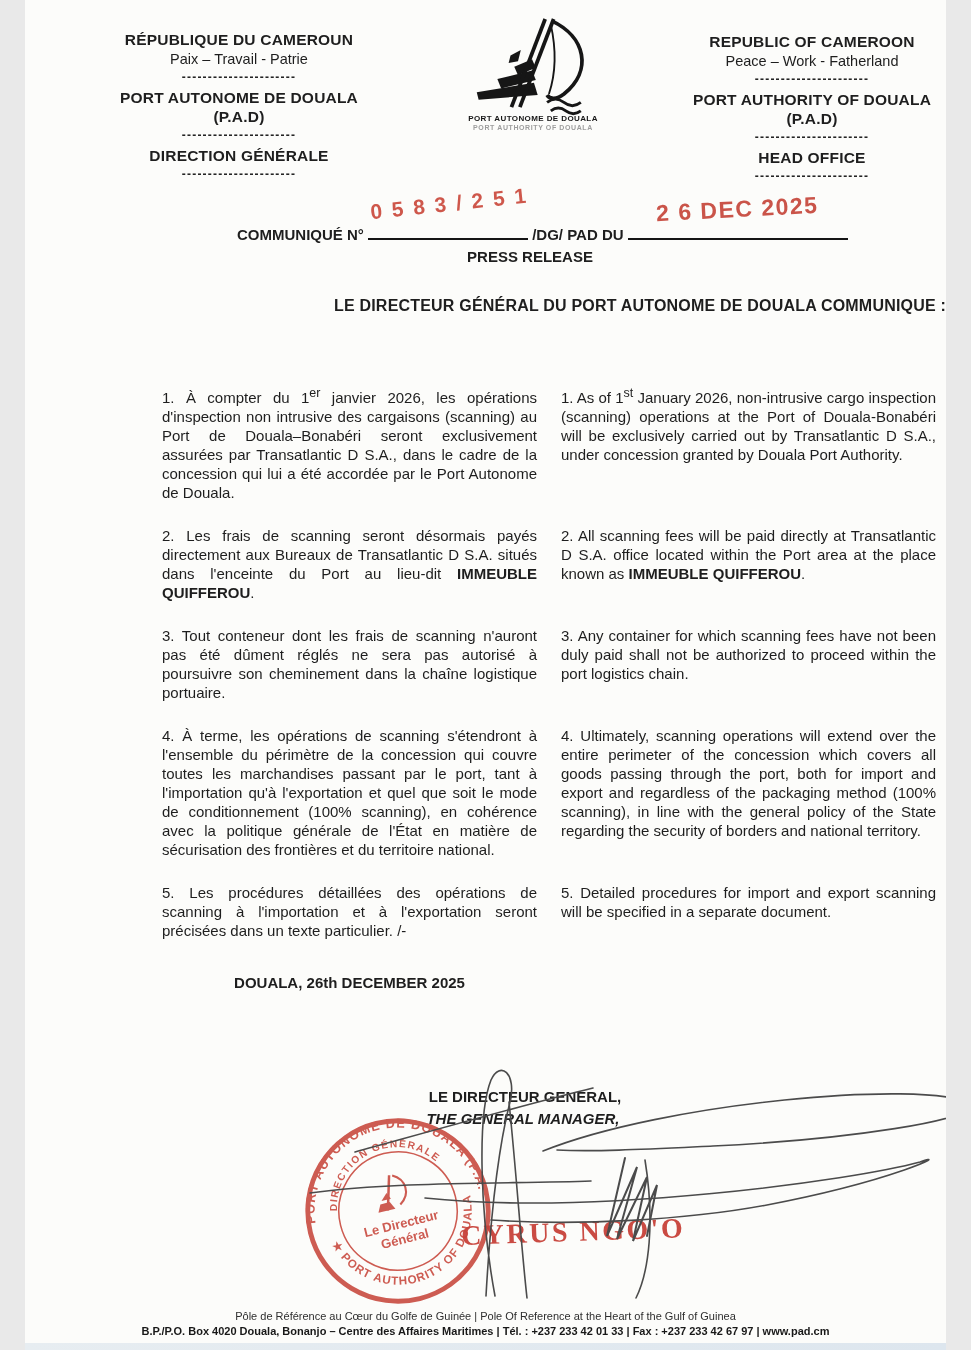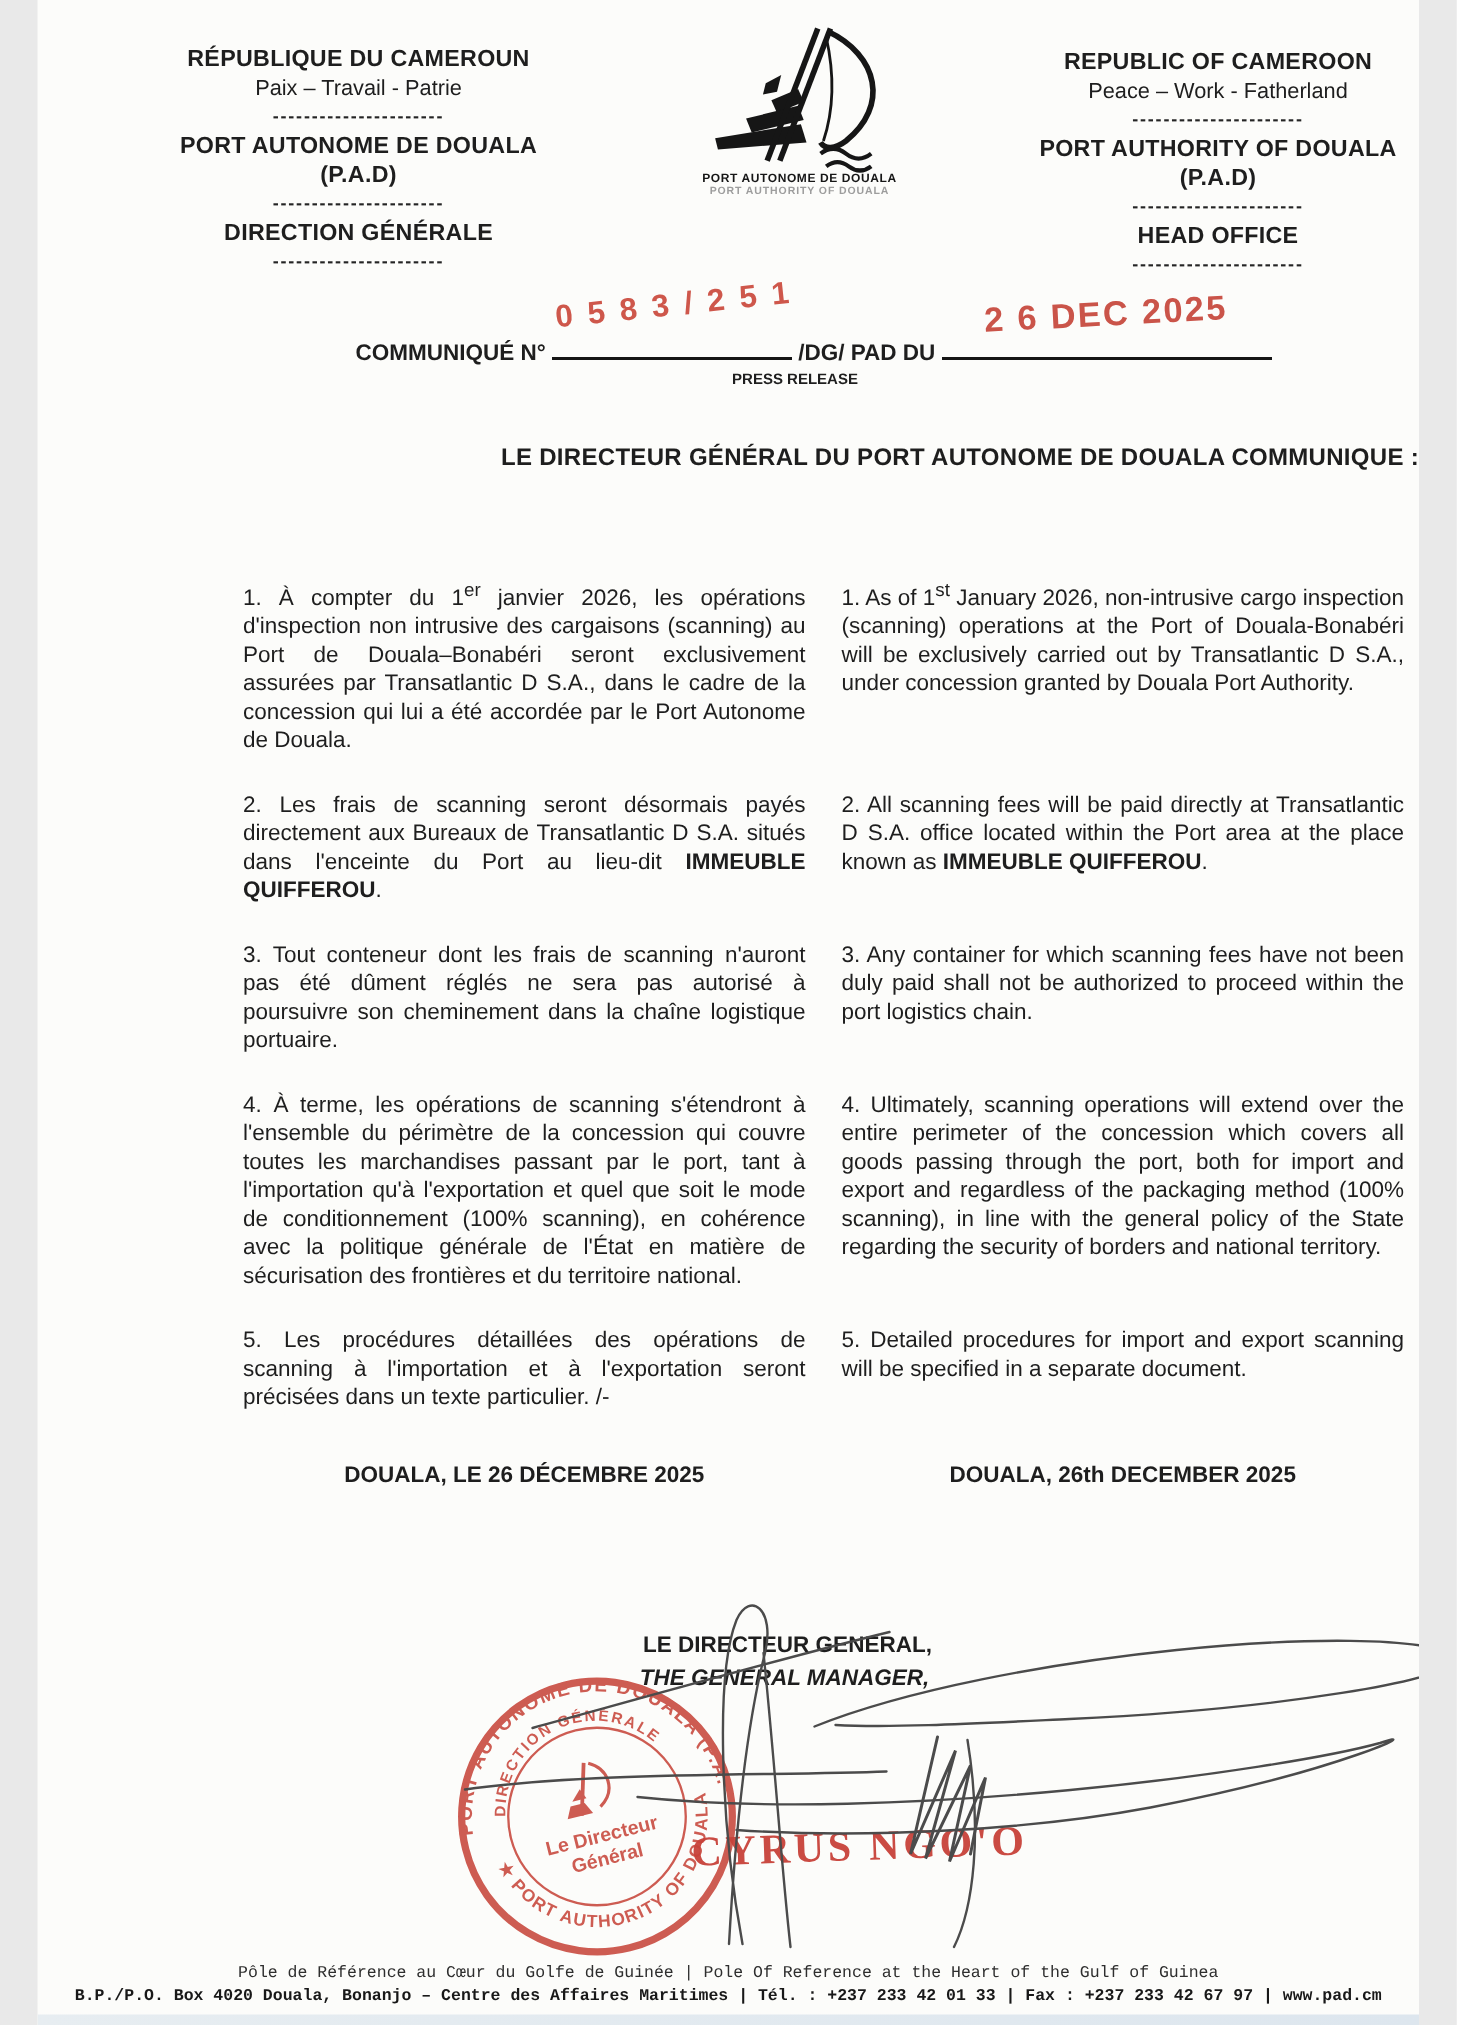--- a/index.html
+++ b/index.html
@@ -28,21 +28,21 @@
   .blank-num  { width:160px; }
   .blank-date { width:220px; }
   .stamp-num {
     position:absolute; left:2px; top:-32px; color:#cb4a3d; font-size:21px; font-weight:bold;
     letter-spacing:2px; transform:rotate(-6deg); white-space:nowrap; opacity:.92;
   }
   .stamp-date {
     position:absolute; left:28px; top:-28px; color:#c6463b; font-size:23px; font-weight:bold;
     letter-spacing:1.5px; transform:rotate(-3deg); white-space:nowrap; opacity:.92;
   }
-  .press { position:absolute; left:380px; top:248px; width:250px; text-align:center; font-weight:bold; font-size:10px; }
+  .press { position:absolute; left:380px; top:248px; width:250px; text-align:center; font-weight:bold; font-size:15px; }
 
   
   .title { position:absolute; top:297px; left:0; width:100%; text-align:right; }
   .title-fr { font-size:16px; font-weight:bold; letter-spacing:.2px; }
   .title-en { font-size:15px; font-weight:bold; font-style:italic; margin-top:4px; }
 
   
   .body { position:absolute; top:384px; left:137px; width:774px; display:grid; grid-template-columns:375px 375px; column-gap:24px; }
   .body p { margin:0 0 24px; font-size:15px; line-height:19px; text-align:justify; }
   .date-cell { text-align:center; font-weight:bold; font-size:15px; margin-top:10px; }
@@ -53,21 +53,21 @@
   .sig-label-en { position:absolute; left:498px; top:80px; transform:translateX(-50%); font-weight:bold; font-style:italic; font-size:15px; white-space:nowrap; }
   .stamp-wrap { position:absolute; left:276px; top:84px; width:194px; height:194px; transform:rotate(-14deg); opacity:.9; }
   .sig-name {
     position:absolute; left:436px; top:186px; font-family:"Liberation Serif", serif;
     font-weight:bold; font-size:28px; letter-spacing:2.5px; color:#c8423a;
     transform:rotate(-2deg); opacity:.95; white-space:nowrap;
   }
   .sig-ink { position:absolute; left:270px; top:0; width:700px; height:272px; pointer-events:none; }
 
   
-  .footer { position:absolute; bottom:13px; left:0; width:100%; text-align:center;font-family:Liberation Mono, monospace; }
+  .footer { position:absolute; bottom:13px; left:0; width:100%; text-align:center; }
   .f1 { font-size:11px; color:#2e2e2e; margin-bottom:3px; }
   .f2 { font-size:10.6px; font-weight:bold; color:#181818; margin-bottom:3px; }
   .f3 { font-size:11px; font-weight:bold; color:#181818; }
   .photo-edge { position:absolute; left:0; bottom:0; width:100%; height:7px; background:linear-gradient(90deg,#e7edf1,#dde6ee); }
 </style>
 </head>
 <body>
 
 <div class="page">
 
@@ -139,21 +139,20 @@
 
     <p>3. Tout conteneur dont les frais de scanning n'auront pas été dûment réglés ne sera pas autorisé à poursuivre son cheminement dans la chaîne logistique portuaire.</p>
     <p>3. Any container for which scanning fees have not been duly paid shall not be authorized to proceed within the port logistics chain.</p>
 
     <p>4. À terme, les opérations de scanning s'étendront à l'ensemble du périmètre de la concession qui couvre toutes les marchandises passant par le port, tant à l'importation qu'à l'exportation et quel que soit le mode de conditionnement (100% scanning), en cohérence avec la politique générale de l'État en matière de sécurisation des frontières et du territoire national.</p>
     <p>4. Ultimately, scanning operations will extend over the entire perimeter of the concession which covers all goods passing through the port, both for import and export and regardless of the packaging method (100% scanning), in line with the general policy of the State regarding the security of borders and national territory.</p>
 
     <p>5. Les procédures détaillées des opérations de scanning à l'importation et à l'exportation seront précisées dans un texte particulier. /-</p>
     <p>5. Detailed procedures for import and export scanning will be specified in a separate document.</p>
 
-    <div class="date-cell">DOUALA, LE 26 DÉCEMBRE 2025</div>
     <div class="date-cell">DOUALA, 26th DECEMBER 2025</div>
   </div>
 
   <div class="sig">
     <div class="sig-label-fr">LE DIRECTEUR GENERAL,</div>
     <div class="sig-label-en">THE GENERAL MANAGER,</div>
 
     <div class="stamp-wrap">
       <svg width="194" height="194" viewBox="0 0 200 200">
         <defs>

